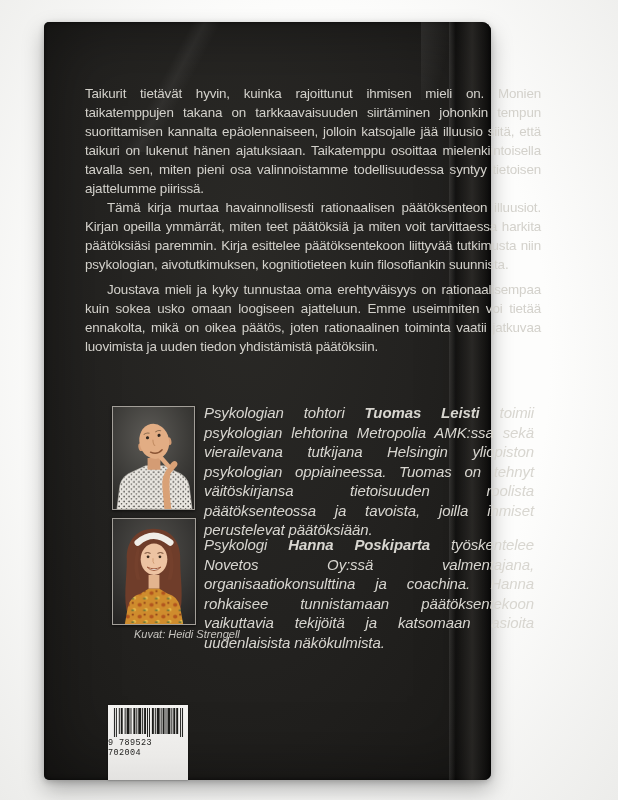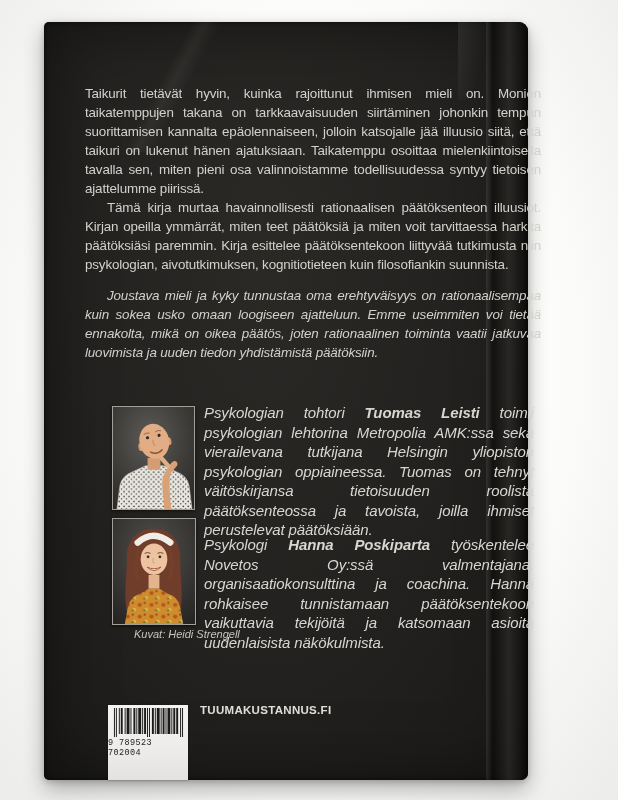--- a/index.html
+++ b/index.html
@@ -3,21 +3,21 @@
 <meta charset="utf-8">
 <style>
   html,body{margin:0;padding:0;}
   body{
     width:618px;height:800px;position:relative;overflow:hidden;
     background:radial-gradient(ellipse at 50% 45%, #fdfdfc 55%, #ececea 100%);
     font-family:"Liberation Sans", sans-serif;
   }
   
   .book{
-    position:absolute;left:44px;top:22px;width:484px;height:758px;
+    position:absolute;left:44px;top:22px;width:447px;height:758px;
     border-radius:5px 9px 7px 5px;
     background:radial-gradient(ellipse at 45% 32%, #2a2926 0%, #232220 50%, #1a1917 100%);
     box-shadow:0 10px 22px rgba(0,0,0,0.28), 0 2px 6px rgba(0,0,0,0.2),
                inset 0 0 70px rgba(0,0,0,0.45), inset 0 0 5px rgba(0,0,0,0.65);
   }
   .spine-band{
     position:absolute;top:0;right:0;width:42px;height:100%;
     border-radius:0 9px 7px 0;
     background:linear-gradient(90deg, rgba(255,255,255,0.09) 0%, rgba(0,0,0,0.38) 16%,
                rgba(52,50,47,0.55) 55%, rgba(0,0,0,0.55) 100%);
@@ -33,21 +33,21 @@
     pointer-events:none;
   }
   
   .blurb{
     position:absolute;left:41px;top:62px;width:456px;
     font-size:13.4px;line-height:19px;letter-spacing:-0.15px;
     color:#d3d1cb;text-align:justify;
   }
   .blurb p{margin:0;}
   .blurb p.indent{text-indent:22px;}
-  .blurb p.gap{margin-top:12px;font-style:italic;}
+  .blurb p.gap{margin-top:6px;}
   
   .photo{
     position:absolute;left:68px;border:1.5px solid #a39f99;
     background:#3a3937;box-sizing:border-box;box-shadow:0 1px 3px rgba(0,0,0,0.6);
   }
   .photo svg{display:block;width:100%;height:100%;}
   .photo-1{top:384px;width:83px;height:104px;}
   .photo-2{top:496px;width:84px;height:107px;}
   
   .bio{
@@ -193,16 +193,15 @@
         <rect x="63" y="0" width="2" height="26"></rect>
           <rect x="66" y="0" width="2" height="26"></rect>
         <rect x="70" y="0" width="1" height="29"></rect>
           <rect x="72" y="0" width="1" height="29"></rect>
       </g>
     </svg>
     <div class="barcode-digits">9 789523 702004</div>
   </div>
 
   <div class="publisher">
-    <div class="site">TUUMAKUSTANNUS.FI</div>
   </div>
 
 </div>
 
 </body></html>

